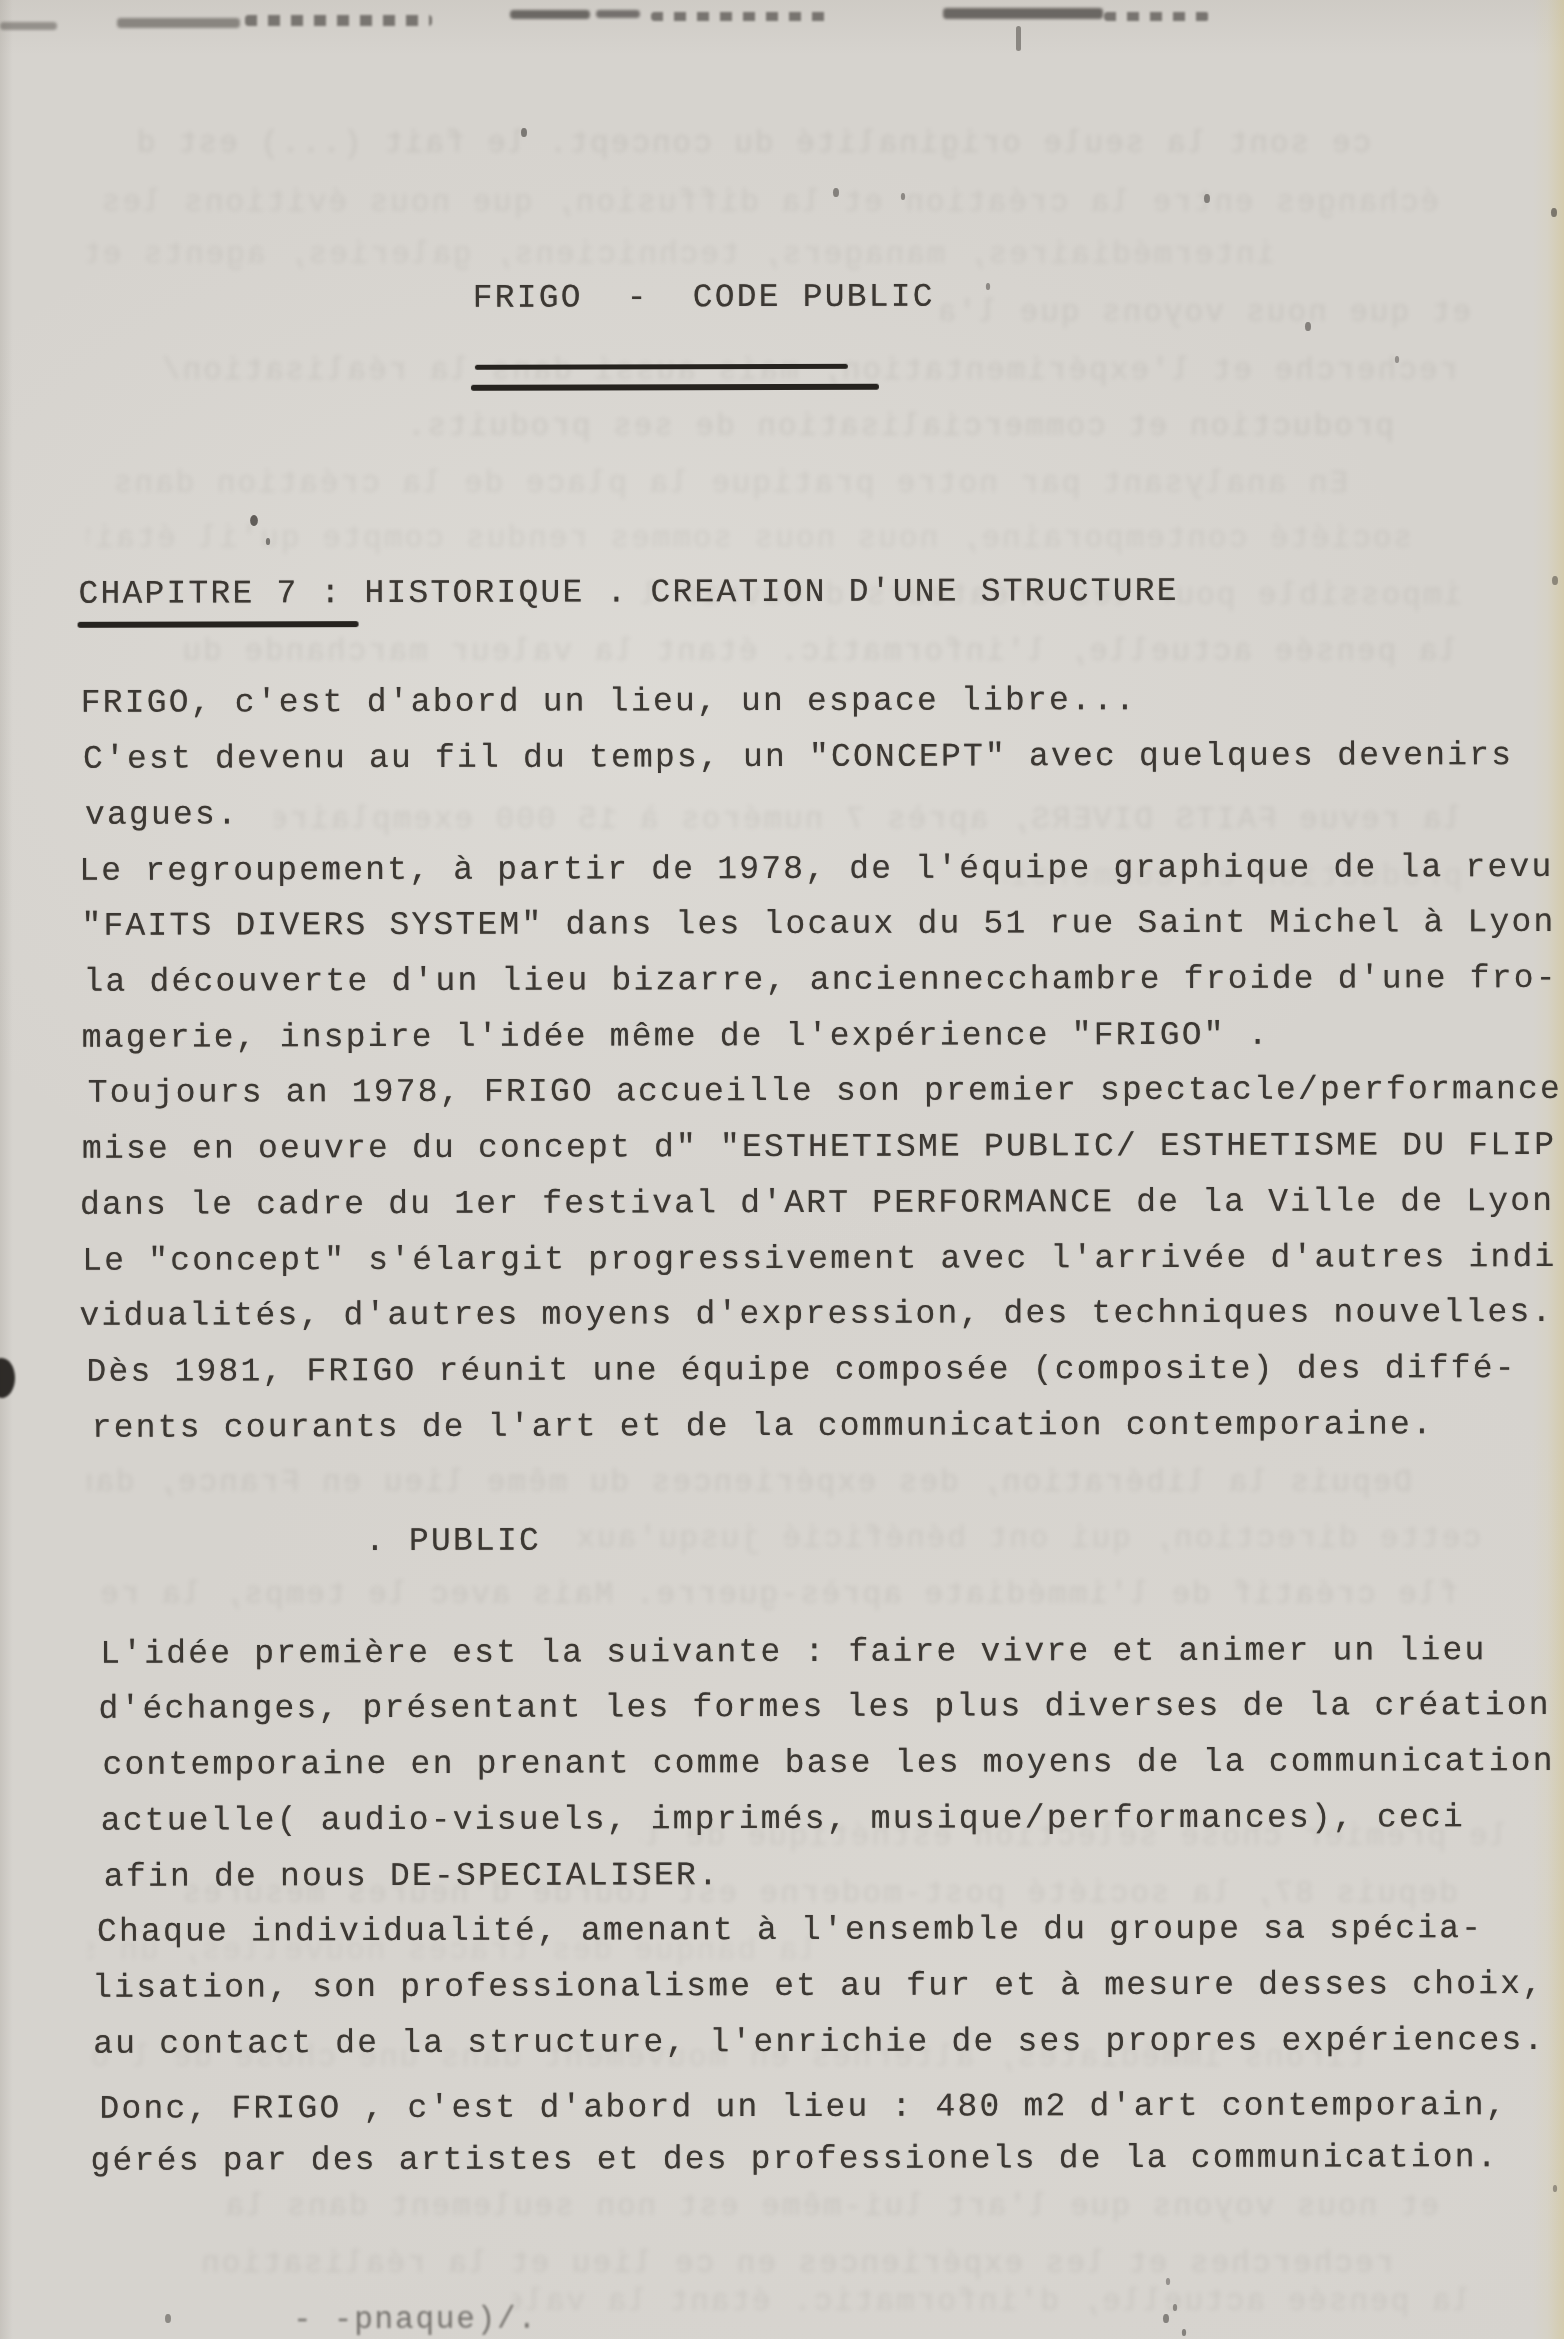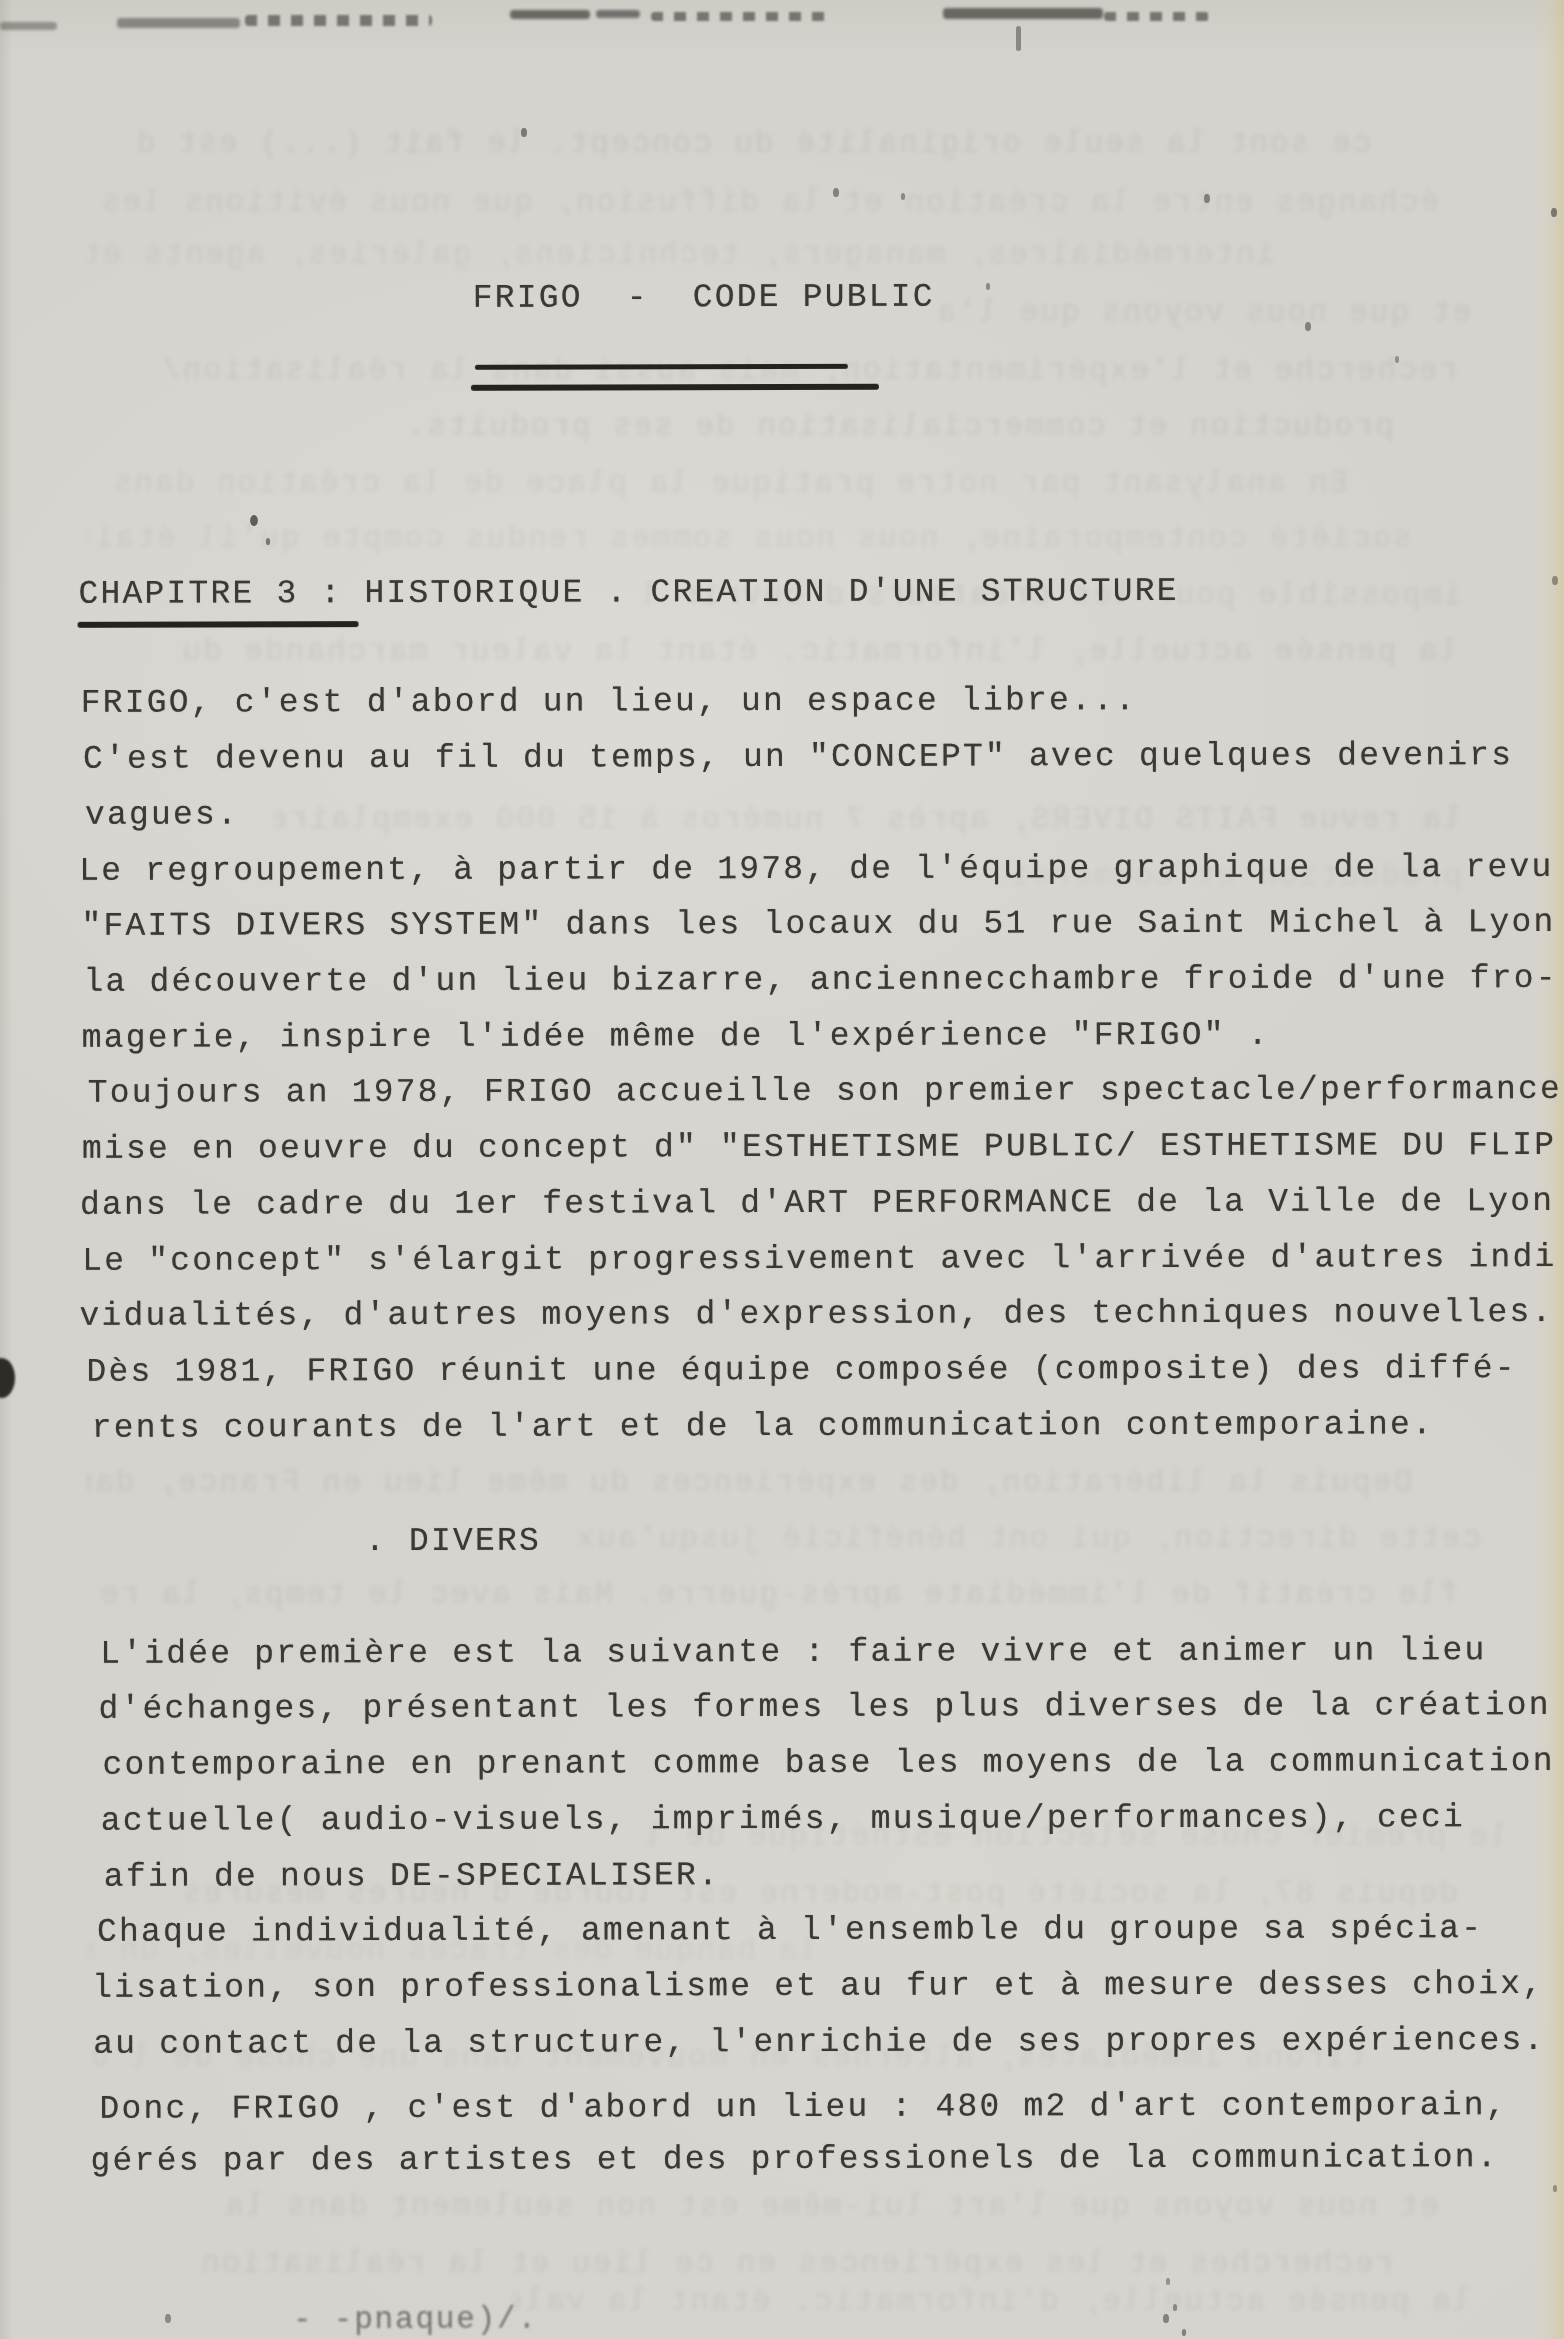--- a/index.html
+++ b/index.html
@@ -123,39 +123,39 @@
     <div class="blob"></div>
     <div class="specks"></div>
   </div>
 
   <div class="layer content">
 
     <div class="line" style="top:281px;left:475px">FRIGO  -  CODE PUBLIC</div>
     <div class="rule soft" style="top:364px;left:477px;width:373px;height:4.6px"></div>
     <div class="rule soft" style="top:384px;left:473px;width:408px;height:6.4px"></div>
 
-    <div class="line" style="top:576px;left:80px"><span>CHAPITRE 3</span><span> : HISTORIQUE . CREATION D'UNE STRUCTURE</span></div>
+    <div class="line" style="top:576px;left:80px"><span>CHAPITRE 7</span><span> : HISTORIQUE . CREATION D'UNE STRUCTURE</span></div>
     <div class="rule soft" style="top:620px;left:79px;width:281px;height:5.5px"></div>
 
     <div class="line" style="top:685px;left:82px">FRIGO, c'est d'abord un lieu, un espace libre...</div>
     <div class="line" style="top:741px;left:84px">C'est devenu au fil du temps, un "CONCEPT" avec quelques devenirs</div>
     <div class="line" style="top:797px;left:86px">vagues.</div>
     <div class="line" style="top:853px;left:80px">Le regroupement, à partir de 1978, de l'équipe graphique de la revu</div>
     <div class="line" style="top:908px;left:82px">"FAITS DIVERS SYSTEM" dans les locaux du 51 rue Saint Michel à Lyon</div>
     <div class="line" style="top:964px;left:84px">la découverte d'un lieu bizarre, anciennecchambre froide d'une fro-</div>
     <div class="line" style="top:1020px;left:82px">magerie, inspire l'idée même de l'expérience "FRIGO" .</div>
     <div class="line" style="top:1075px;left:88px">Toujours an 1978, FRIGO accueille son premier spectacle/performance</div>
     <div class="line" style="top:1131px;left:82px">mise en oeuvre du concept d" "ESTHETISME PUBLIC/ ESTHETISME DU FLIP</div>
     <div class="line" style="top:1187px;left:80px">dans le cadre du 1er festival d'ART PERFORMANCE de la Ville de Lyon</div>
     <div class="line" style="top:1243px;left:82px">Le "concept" s'élargit progressivement avec l'arrivée d'autres indi</div>
     <div class="line" style="top:1298px;left:79px">vidualités, d'autres moyens d'expression, des techniques nouvelles.</div>
     <div class="line" style="top:1354px;left:86px">Dès 1981, FRIGO réunit une équipe composée (composite) des diffé-</div>
     <div class="line" style="top:1410px;left:91px">rents courants de l'art et de la communication contemporaine.</div>
 
-    <div class="line" style="top:1524px;left:364px">. DIVERS</div>
+    <div class="line" style="top:1524px;left:364px">. PUBLIC</div>
 
     <div class="line" style="top:1636px;left:99px">L'idée première est la suivante : faire vivre et animer un lieu</div>
     <div class="line" style="top:1691px;left:97px">d'échanges, présentant les formes les plus diverses de la création</div>
     <div class="line" style="top:1747px;left:101px">contemporaine en prenant comme base les moyens de la communication</div>
     <div class="line" style="top:1803px;left:99px">actuelle( audio-visuels, imprimés, musique/performances), ceci</div>
     <div class="line" style="top:1859px;left:102px">afin de nous DE-SPECIALISER.</div>
     <div class="line" style="top:1914px;left:95px">Chaque individualité, amenant à l'ensemble du groupe sa spécia-</div>
     <div class="line" style="top:1970px;left:90px">lisation, son professionalisme et au fur et à mesure desses choix,</div>
     <div class="line" style="top:2026px;left:91px">au contact de la structure, l'enrichie de ses propres expériences.</div>
 

